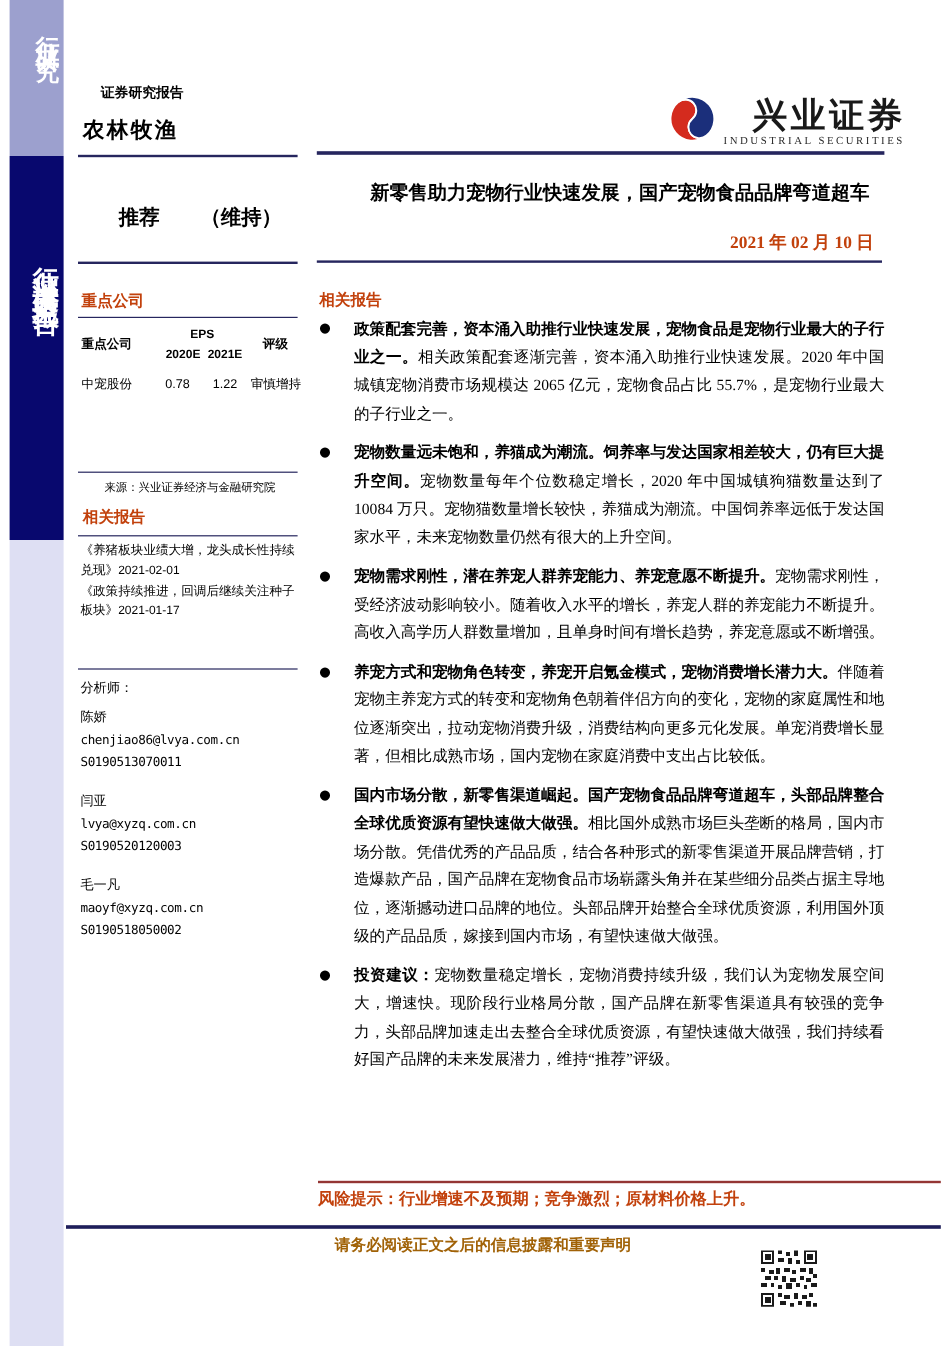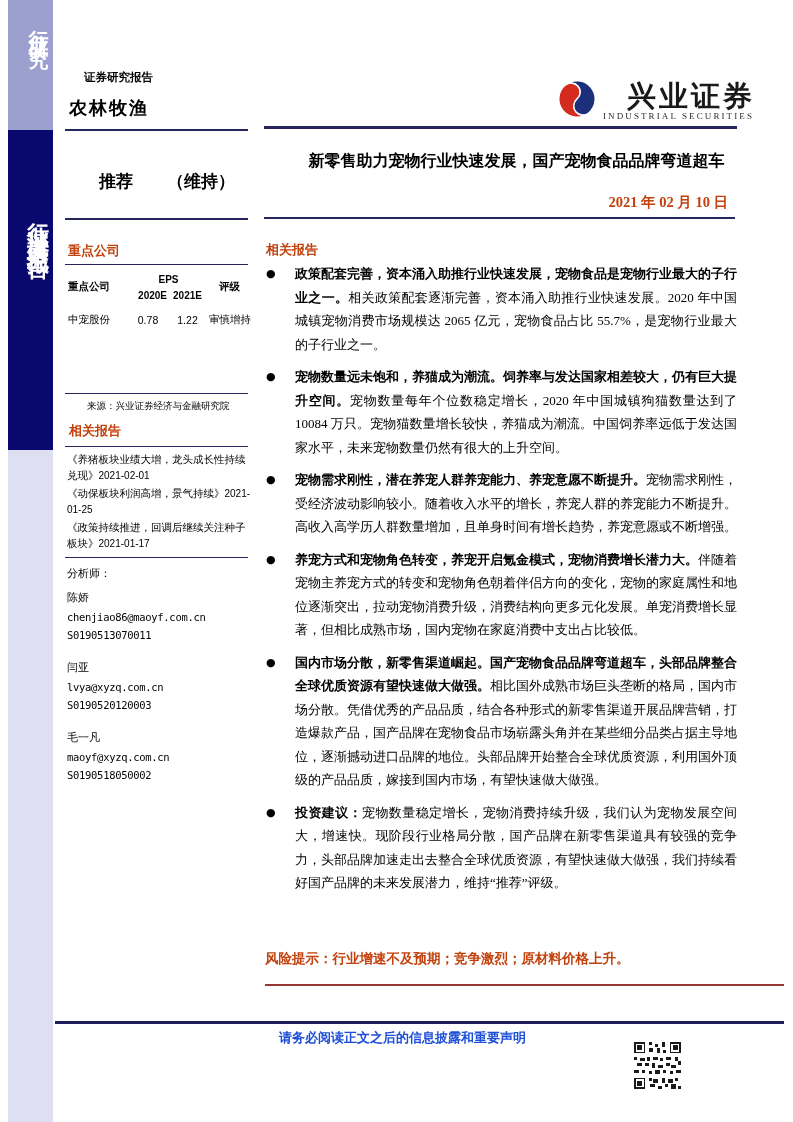--- a/index.html
+++ b/index.html
@@ -72,24 +72,24 @@
   .brand-text .en { font-size:9px; letter-spacing:2.1px; color:#2b2b2b; margin-top:0px; font-family:"Liberation Serif",serif; }
   .title { left:280px; top:151px; width:473px; text-align:center; font-size:16px; font-weight:bold; }
   .date  { left:264px; top:193px; width:464px; text-align:right; font-size:14.5px; font-weight:bold; }
   .hl-head { left:266px; top:241px; font-size:13px; font-weight:bold; }
 
   
   .bullets { left:266px; top:262px; width:471px; list-style:none; margin:0; padding:0; }
   .bullets li { display:flex; margin-bottom:9px; }
   .dot { width:29px; flex:none; font-size:11px; padding-top:5px; font-family:"DejaVu Sans",sans-serif; }
   .bullets p { width:442px; margin:0; font-size:13px; line-height:23.5px; text-align:justify; }
-  .risk { left:265px; top:950px; width:519px; font-size:13.5px; font-weight:bold; }
-
-  
-  .foot-text { left:279px; top:1029px; font-size:13px; font-weight:bold; color:#1d4ed8; }
+  .risk { left:265px; top:990px; width:519px; font-size:13.5px; font-weight:bold; }
+
+  
+  .foot-text { left:279px; top:1029px; font-size:13px; font-weight:bold; color:#a16207; }
   .qr { left:634px; top:1042px; width:47px; height:47px; }
 </style>
 </head>
 <body>
 
 <div class="abs sb-top">
   <div class="vlabel">行业研究</div>
 </div>
 <div class="abs sb-mid">
   <div class="vlabel">行业深度研究报告</div>
@@ -141,33 +141,30 @@
 <div class="abs rule rule-d"></div>
 <div class="abs source">来源：兴业证券经济与金融研究院</div>
 
 <div class="abs rr-head red">相关报告</div>
 <div class="abs rule rule-e"></div>
 <div class="abs reports">
   <div class="item">
     <span>《养猪板块业绩大增，龙头成长性持续兑现》</span><span class="rdate">2021-02-01</span>
   </div>
   <div class="item">
-    <span>《动保板块利润高增，景气持续》</span><span class="rdate">2021-01-25</span>
-  </div>
-  <div class="item">
     <span>《政策持续推进，回调后继续关注种子板块》</span><span class="rdate">2021-01-17</span>
   </div>
 </div>
 <div class="abs rule rule-f"></div>
 
 <div class="abs analysts">
   <div>分析师：</div>
   <div class="grp">
     <div class="nm">陈娇</div>
-    <div class="em">chenjiao86@maoyf.com.cn</div>
+    <div class="em">chenjiao86@lvya.com.cn</div>
     <div class="cd">S0190513070011</div>
   </div>
   <div class="grp">
     <div class="nm">闫亚</div>
     <div class="em">lvya@xyzq.com.cn</div>
     <div class="cd">S0190520120003</div>
   </div>
   <div class="grp">
     <div class="nm">毛一凡</div>
     <div class="em">maoyf@xyzq.com.cn</div>

